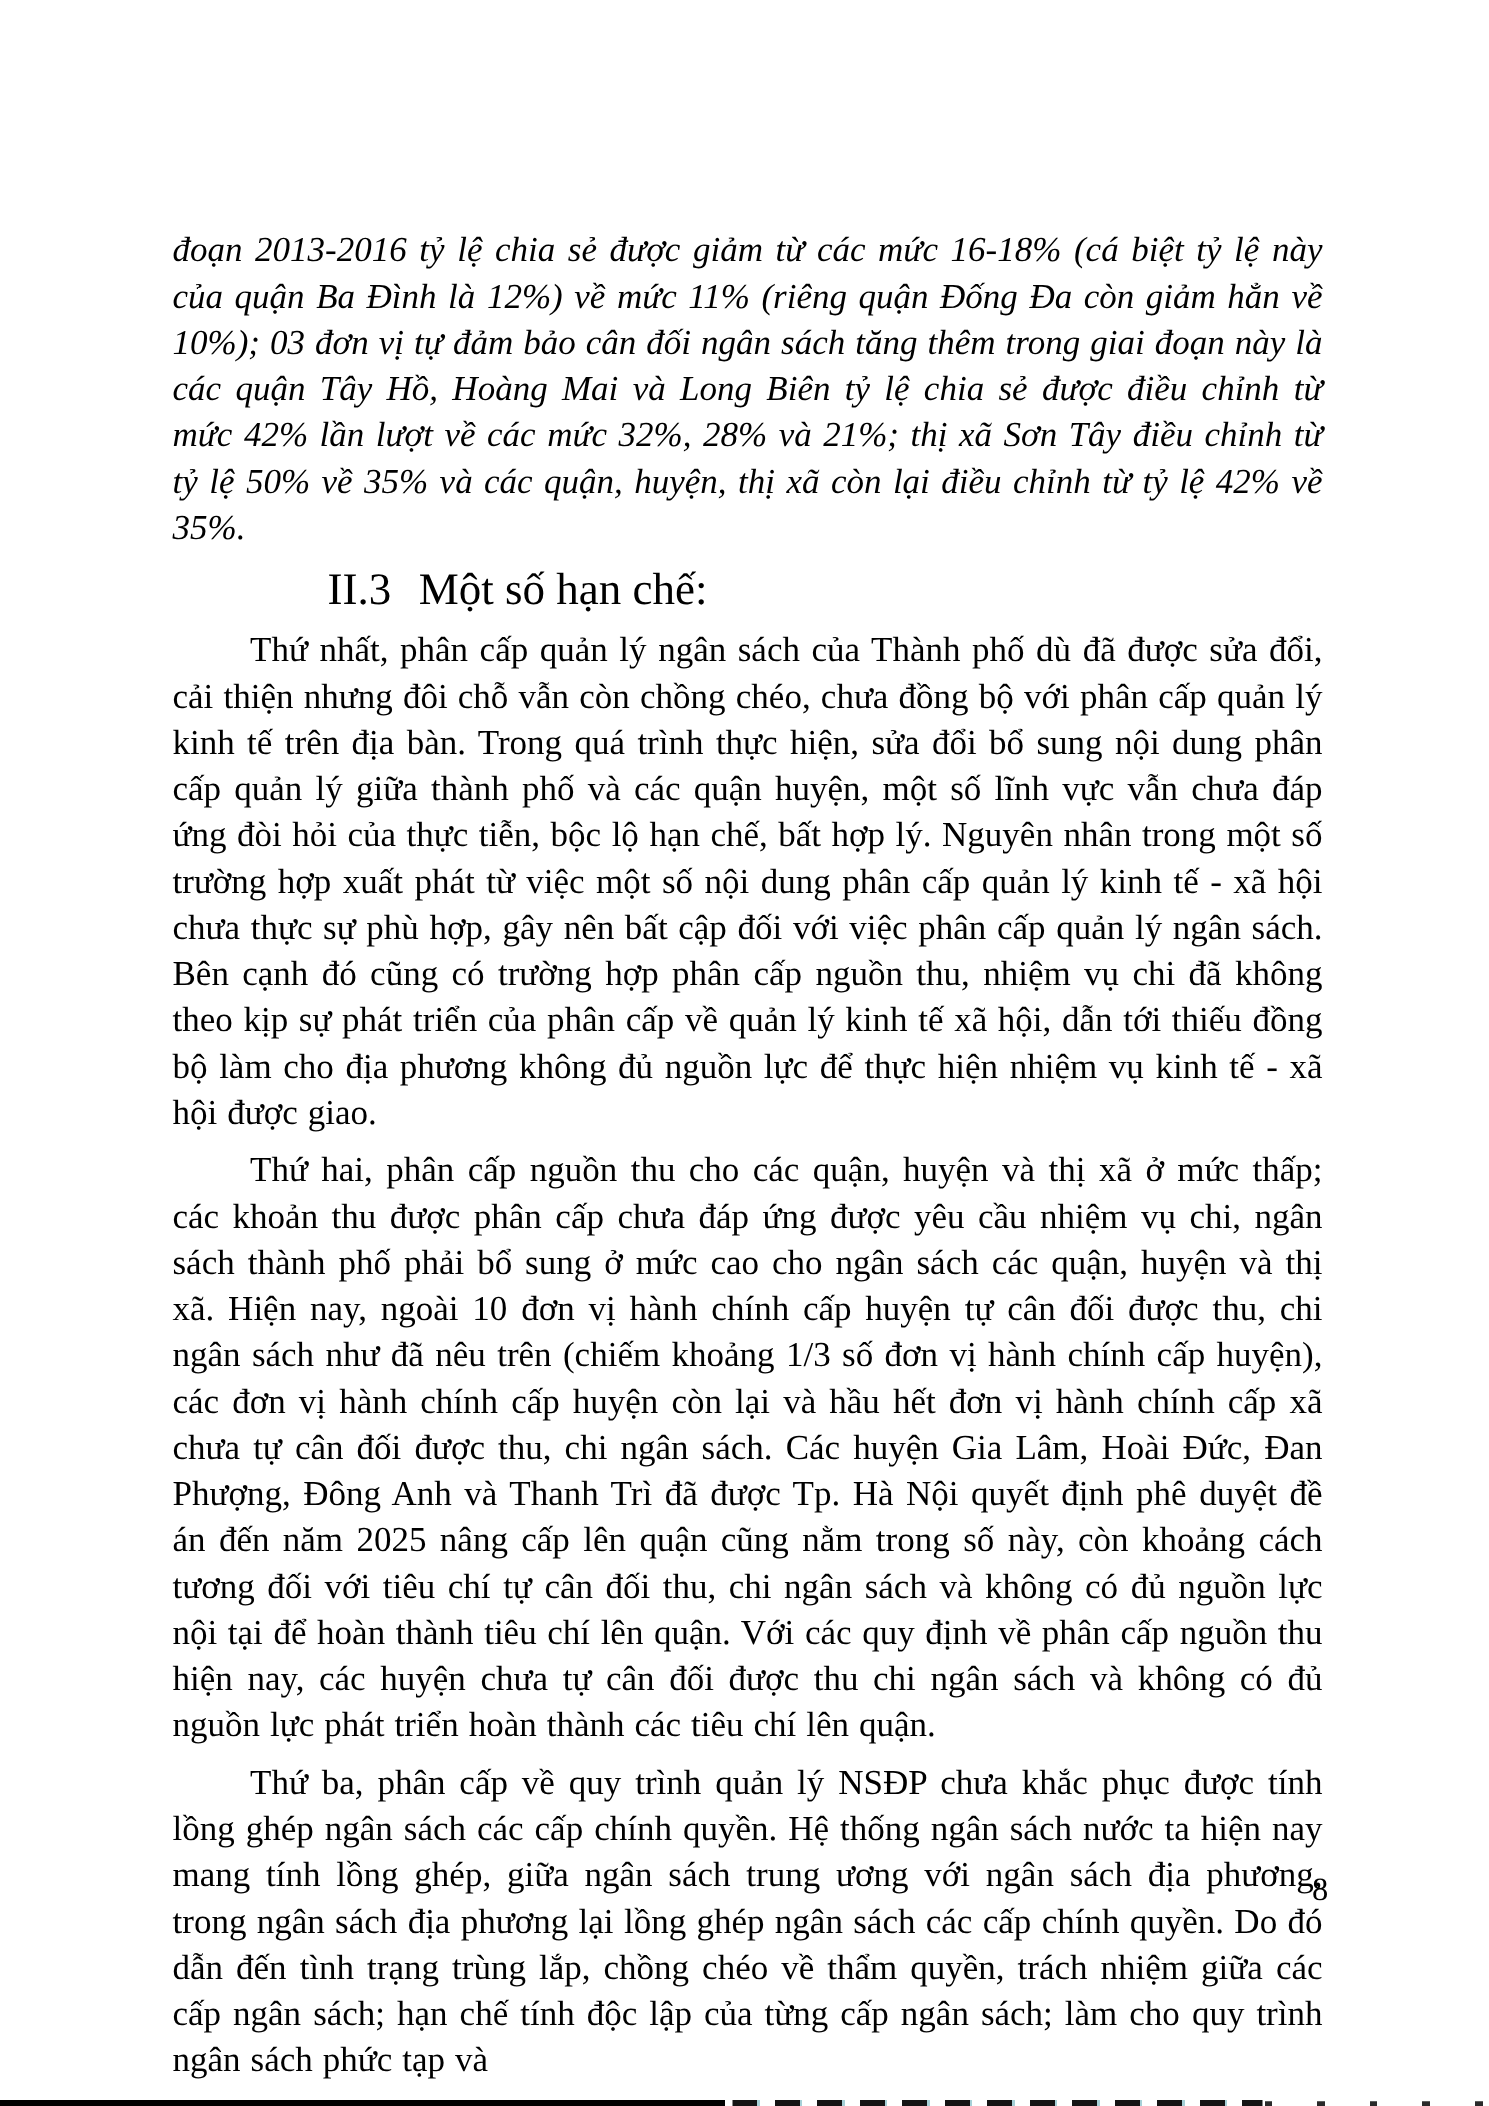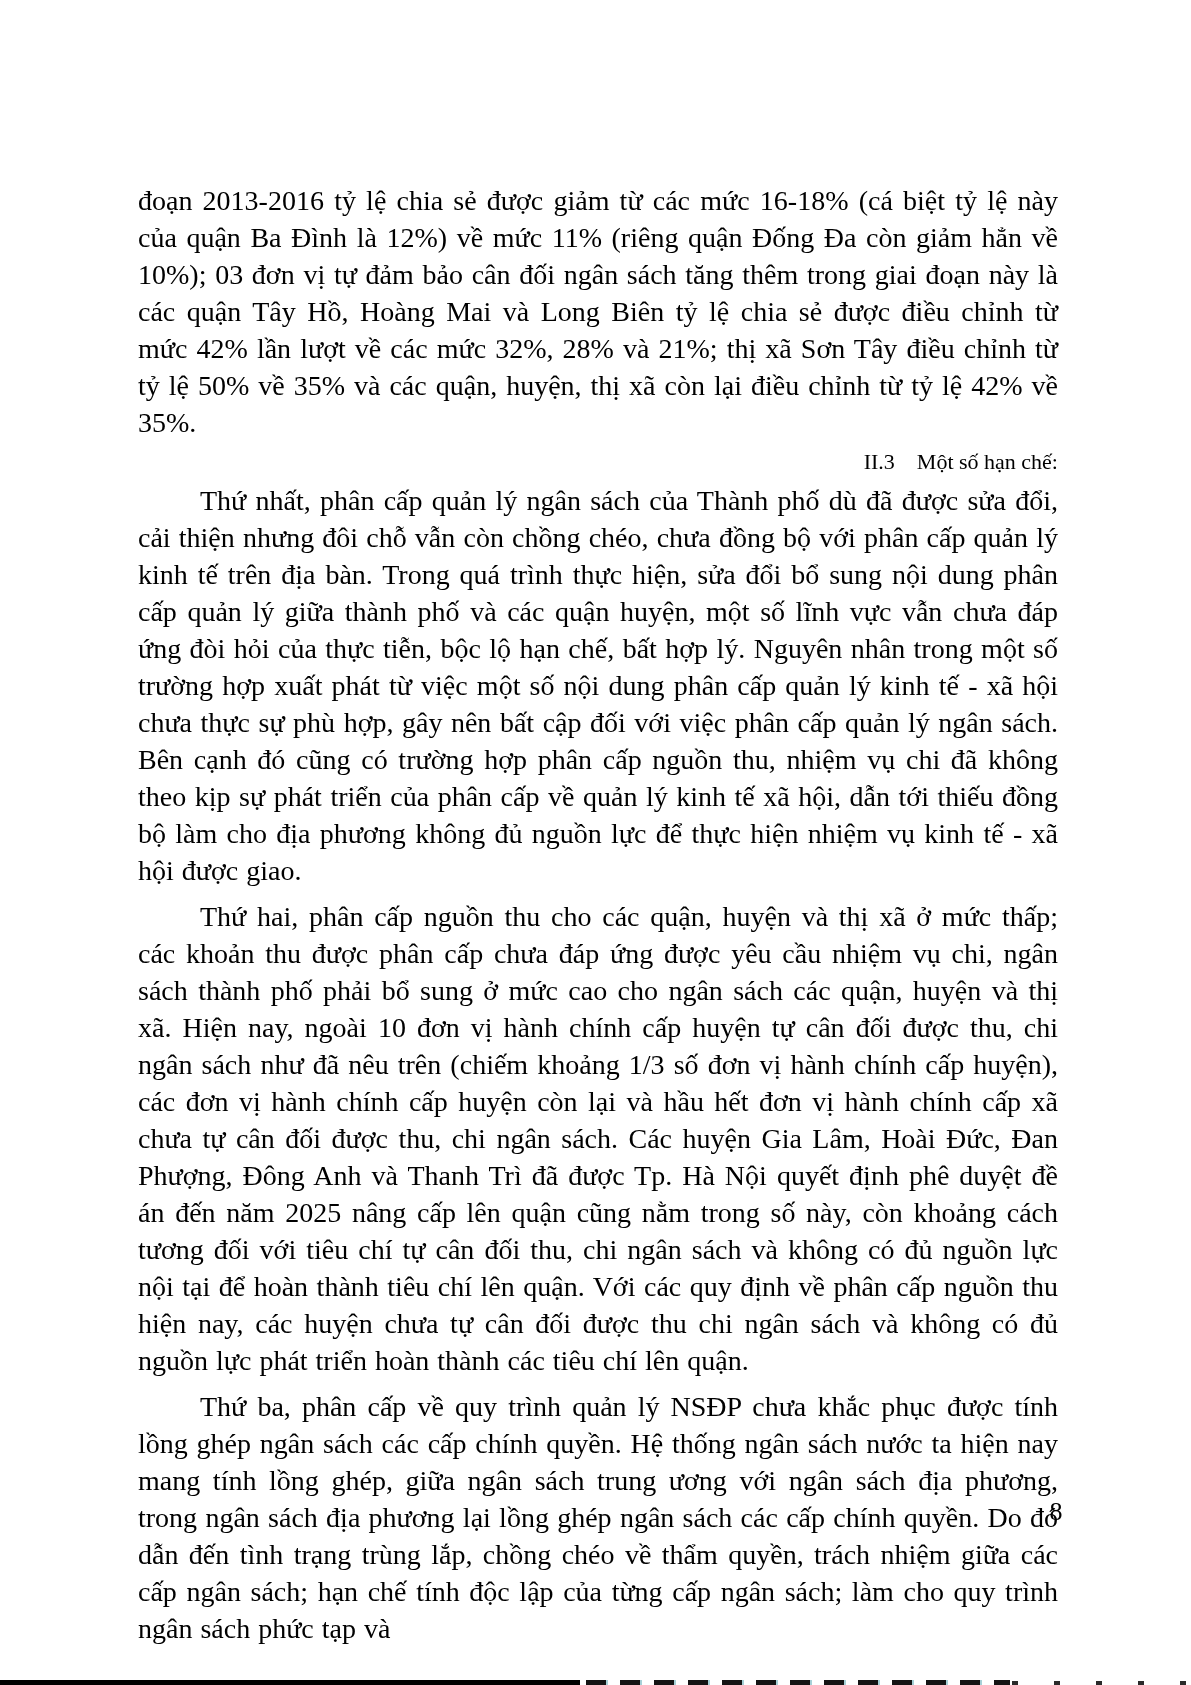--- a/index.html
+++ b/index.html
@@ -29,27 +29,28 @@
   p.body {
     margin: 0;
     font-size: 28px;
     line-height: 37px;
     text-align: justify;
     text-indent: 62px;
     word-spacing: 1px;
   }
   p.body.no-indent {
     text-indent: 0;
+    font-style: italic;
   }
   p.heading {
-    margin: 2px 0;
-    font-size: 22px;
+    margin: 12px 0;
+    font-size: 36px;
     line-height: 37px;
     text-indent: 62px;
-    text-align: right;
+    text-align: left;
   }
   .heading-number {
     display: inline-block;
     margin-right: 22px;
   }
   .spaced {
     margin-top: 9px !important;
   }
   .page-number {
     position: absolute;

